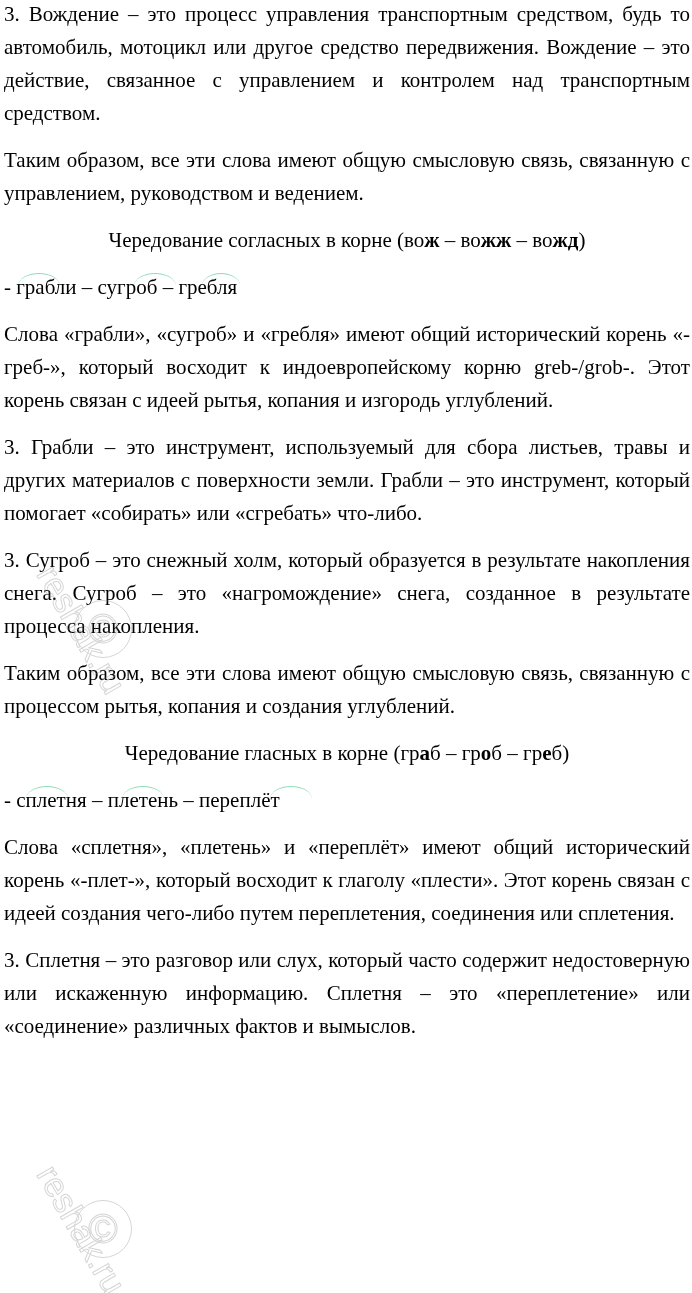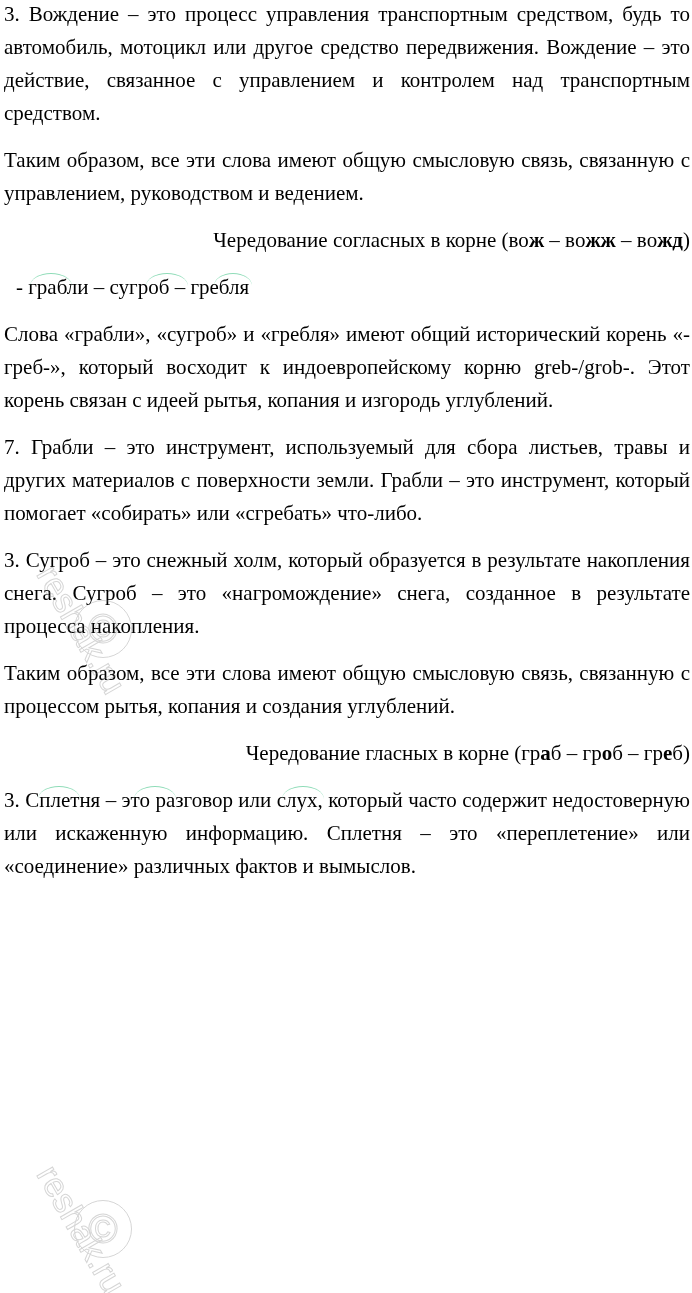--- a/index.html
+++ b/index.html
@@ -3,22 +3,22 @@
 <meta charset="utf-8">
 <style>
   html, body { margin:0; padding:0; background:#ffffff; }
   body {
     width:692px; height:1293px; overflow:hidden; position:relative;
     font-family:"Liberation Serif", "DejaVu Serif", serif;
     color:#000; font-size:21px; line-height:33px;
   }
   .doc { position:absolute; left:4px; top:-2px; width:686px; }
   .p { margin:0 0 14px 0; text-align:justify; }
-  .p.left { text-align:right; }
-  .arc-line { position:relative; margin:0 0 14px 12px; }
+  .p.left { text-align:center; }
+  .arc-line { position:relative; margin:0 0 14px 0; }
   .arc { position:absolute; top:2px; height:12px; border-top:1.5px solid #8fdcb8;
          border-radius:50% 50% 0 0 / 100% 100% 0 0; }
   b { font-weight:bold; }
   .wm { position:absolute; left:60px; width:100px; height:160px; pointer-events:none; opacity:0.35; }
   .wm .c { position:absolute; left:14px; top:60px; width:56px; height:56px; border:1.5px solid #888; border-radius:50%;
            font-family:"Liberation Sans", sans-serif; font-size:40px; line-height:56px; text-align:center; color:transparent;
            -webkit-text-stroke:1px #888; }
   .wm .t { position:absolute; left:0; top:20px; transform:rotate(60deg); transform-origin:left top;
            font-family:"Liberation Sans", sans-serif; font-size:34px; color:transparent; -webkit-text-stroke:1px #888; white-space:nowrap; }
 </style>
@@ -32,32 +32,34 @@
   <p class="p left"><span>Чередование согласных в корне (во</span><b>ж</b><span> – во</span><b>жж</b><span> – во</span><b>жд</b><span>)</span></p>
 
   <div class="arc-line">
     <span class="arc" style="left:14px;width:42px"></span>
     <span class="arc" style="left:130px;width:42px"></span>
     <span class="arc" style="left:198px;width:38px"></span>
     <span>- грабли – сугроб – гребля</span>
   </div>
 
   <p class="p">Слова «грабли», «сугроб» и «гребля» имеют общий исторический корень «-греб-», который восходит к индоевропейскому корню greb-/grob-. Этот корень связан с идеей рытья, копания и изгородь углублений.</p>
-  <p class="p">7. Грабли – это инструмент, используемый для сбора листьев, травы и других материалов с поверхности земли. Грабли – это инструмент, который помогает «собирать» или «сгребать» что-либо.</p>
+  <p class="p">3. Грабли – это инструмент, используемый для сбора листьев, травы и других материалов с поверхности земли. Грабли – это инструмент, который помогает «собирать» или «сгребать» что-либо.</p>
   <p class="p">3. Сугроб – это снежный холм, который образуется в результате накопления снега. Сугроб – это «нагромождение» снега, созданное в результате процесса накопления.</p>
   <p class="p">Таким образом, все эти слова имеют общую смысловую связь, связанную с процессом рытья, копания и создания углублений.</p>
 
   <p class="p left"><span>Чередование гласных в корне (гр</span><b>а</b><span>б – гр</span><b>о</b><span>б – гр</span><b>е</b><span>б)</span></p>
 
   <div class="arc-line">
     <span class="arc" style="left:22px;width:42px"></span>
     <span class="arc" style="left:118px;width:42px"></span>
     <span class="arc" style="left:266px;width:42px"></span>
+    <span>- сплетня – плетень – переплёт</span>
   </div>
 
+  <p class="p">Слова «сплетня», «плетень» и «переплёт» имеют общий исторический корень «-плет-», который восходит к глаголу «плести». Этот корень связан с идеей создания чего-либо путем переплетения, соединения или сплетения.</p>
   <p class="p">3. Сплетня – это разговор или слух, который часто содержит недостоверную или искаженную информацию. Сплетня – это «переплетение» или «соединение» различных фактов и вымыслов.</p>
 </div>
 
 <div class="wm" style="top:540px">
   <span class="t">reshak.ru</span>
   <span class="c">©</span>
 </div>
 <div class="wm" style="top:1140px">
   <span class="t">reshak.ru</span>
   <span class="c">©</span>

